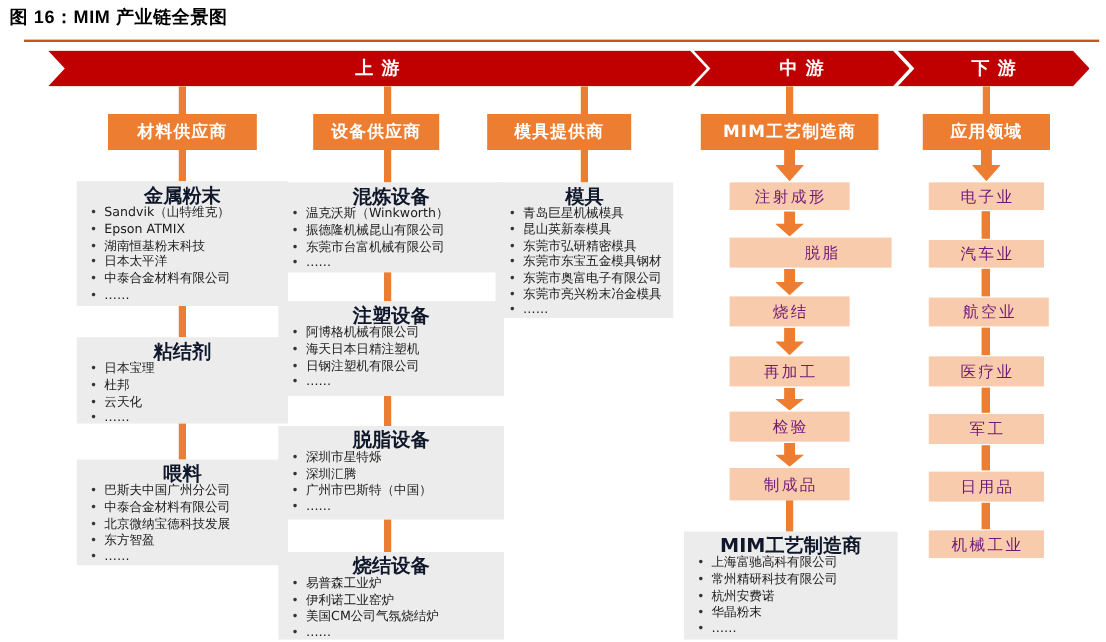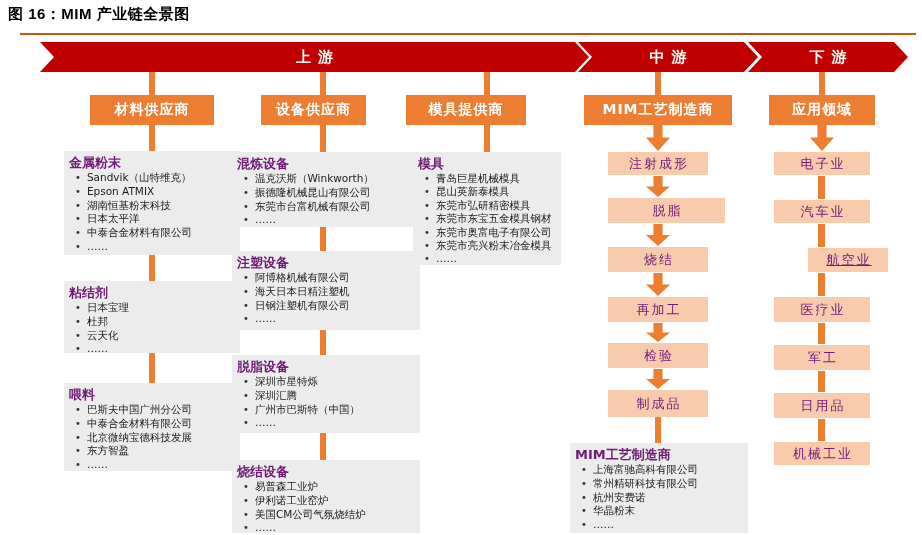--- a/index.html
+++ b/index.html
@@ -21,21 +21,21 @@
   .colhead{position:absolute;top:95px;height:30px;background:#ED7D31;color:#fff;font-weight:bold;
     font-size:14px;display:flex;align-items:center;justify-content:center;letter-spacing:1px;}
 
   .vline{position:absolute;width:6px;background:#ED7D31;}
   .vbar{position:absolute;width:7px;background:#ED7D31;}
 
   .blockarrow{position:absolute;width:24px;background:#ED7D31;
     clip-path:polygon(31% 0,69% 0,69% 50%,100% 50%,50% 100%,0 50%,31% 50%);}
 
   .graybox{position:absolute;background:#ECECEC;box-sizing:border-box;padding:3px 5px 3px 5px;}
-  .btitle{font-weight:bold;font-size:13px;color:#701a75;line-height:17px;}
+  .btitle{text-align:center;font-weight:bold;font-size:16px;color:#0f172a;line-height:17px;}
   .graybox ul{margin:0;padding:0 0 0 4px;list-style:none;}
   .graybox li{font-size:10.5px;color:#1a1a1a;line-height:13.8px;display:flex;align-items:baseline;}
   .graybox li::before{content:"\2022";margin:0 6px 0 2px;font-size:10px;color:#333;}
   .tight li{line-height:13.4px;}
 
   .flowbox{position:absolute;background:#F8CBAD;display:flex;align-items:center;justify-content:center;
     font-size:13px;color:#701a75;letter-spacing:2px;text-indent:2px;}
 </style>
 </head>
 <body>
@@ -146,21 +146,21 @@
       <li>东莞市东宝五金模具钢材</li>
       <li>东莞市奥富电子有限公司</li>
       <li>东莞市亮兴粉末冶金模具</li>
       <li>……</li>
     </ul>
   </div>
 
   <div class="blockarrow" style="left:646px;top:124px;height:27px;"></div>
   <div class="flowbox" style="left:608px;top:152px;width:100px;height:23px;">注射成形</div>
   <div class="blockarrow" style="left:646px;top:176px;height:21px;"></div>
-  <div class="flowbox" style="left:608px;top:198px;width:117px;height:25px;">脱脂</div>
+  <div class="flowbox" style="left:608px;top:198px;width:117px;height:25px;padding-left:18px;">脱脂</div>
   <div class="blockarrow" style="left:646px;top:224px;height:22px;"></div>
   <div class="flowbox" style="left:608px;top:247px;width:100px;height:25px;">烧结</div>
   <div class="blockarrow" style="left:646px;top:273px;height:23px;"></div>
   <div class="flowbox" style="left:608px;top:297px;width:100px;height:25px;">再加工</div>
   <div class="blockarrow" style="left:646px;top:323px;height:19px;"></div>
   <div class="flowbox" style="left:608px;top:343px;width:100px;height:25px;">检验</div>
   <div class="blockarrow" style="left:646px;top:369px;height:20px;"></div>
   <div class="flowbox" style="left:608px;top:390px;width:100px;height:27px;">制成品</div>
   <div class="vline" style="left:655px;top:417px;height:26px;"></div>
   <div class="graybox" style="left:570px;top:443px;width:178px;height:90px;">
@@ -172,21 +172,21 @@
       <li>华晶粉末</li>
       <li>……</li>
     </ul>
   </div>
 
   <div class="blockarrow" style="left:810px;top:124px;height:27px;"></div>
   <div class="flowbox" style="left:774px;top:152px;width:96px;height:23px;">电子业</div>
   <div class="vbar" style="left:818px;top:176px;height:23px;"></div>
   <div class="flowbox" style="left:774px;top:200px;width:96px;height:23px;">汽车业</div>
   <div class="vbar" style="left:818px;top:224px;height:23px;"></div>
-  <div class="flowbox" style="left:808px;top:248px;width:80px;height:24px;text-decoration:underline;">航空业</div>
+  <div class="flowbox" style="left:774px;top:248px;width:100px;height:24px;">航空业</div>
   <div class="vbar" style="left:818px;top:273px;height:23px;"></div>
   <div class="flowbox" style="left:774px;top:297px;width:96px;height:25px;">医疗业</div>
   <div class="vbar" style="left:818px;top:323px;height:21px;"></div>
   <div class="flowbox" style="left:774px;top:345px;width:96px;height:25px;">军工</div>
   <div class="vbar" style="left:818px;top:371px;height:21px;"></div>
   <div class="flowbox" style="left:774px;top:393px;width:96px;height:25px;">日用品</div>
   <div class="vbar" style="left:818px;top:419px;height:22px;"></div>
   <div class="flowbox" style="left:774px;top:442px;width:96px;height:23px;">机械工业</div>
 
 </div>

